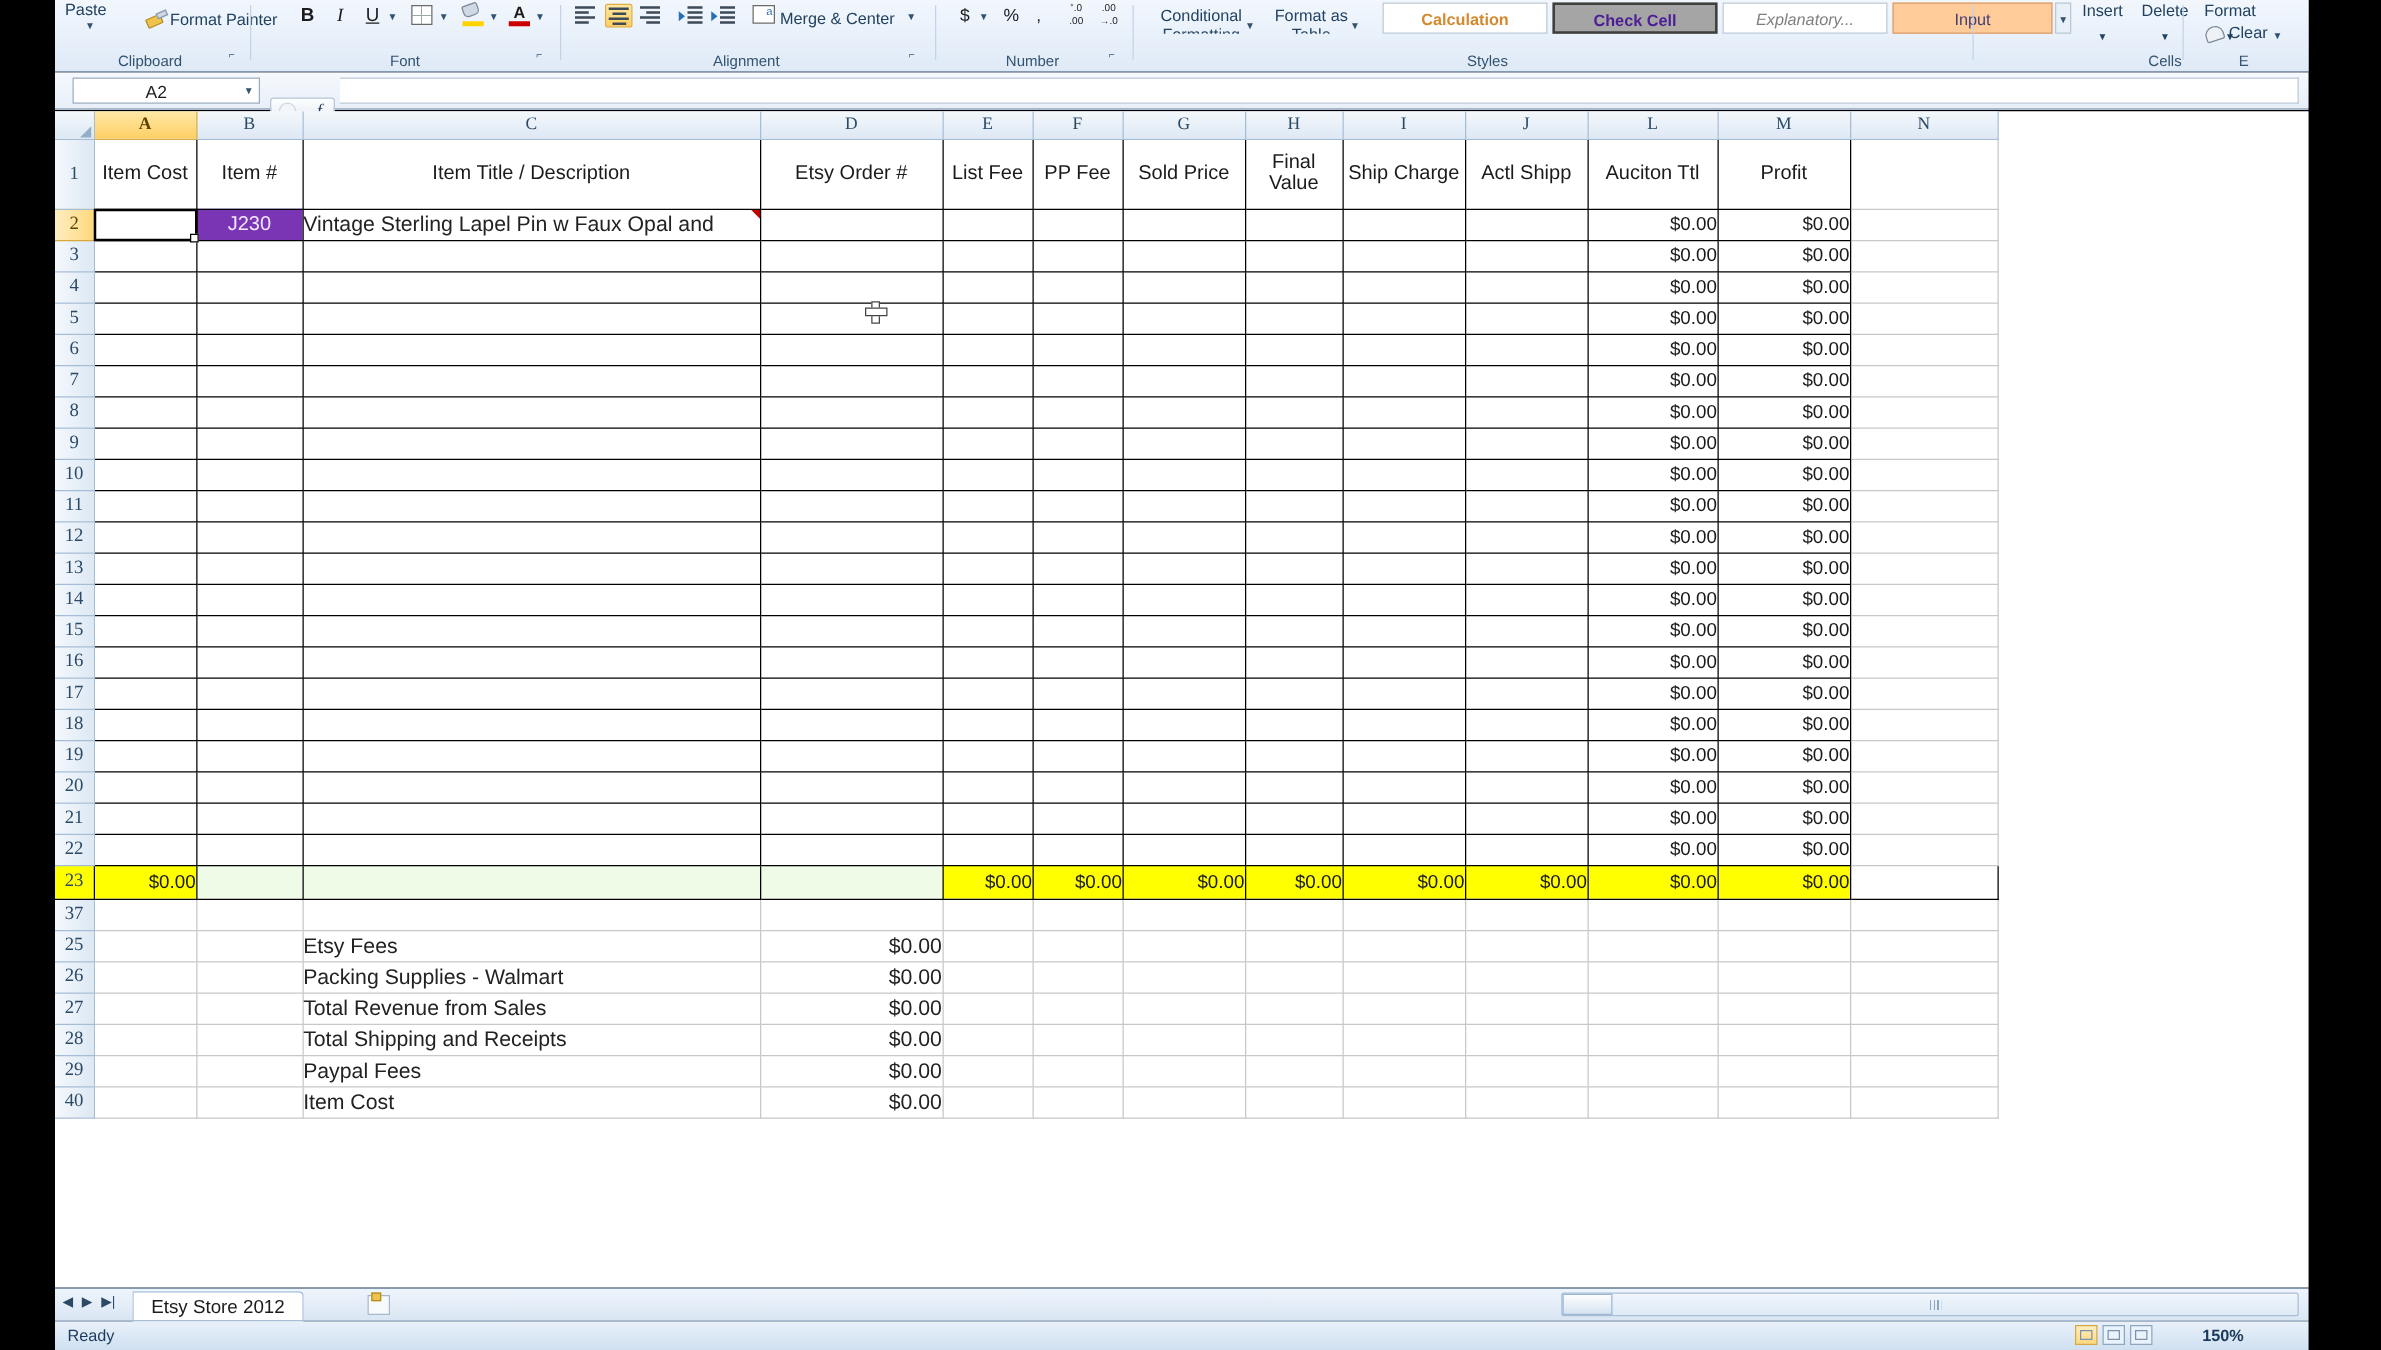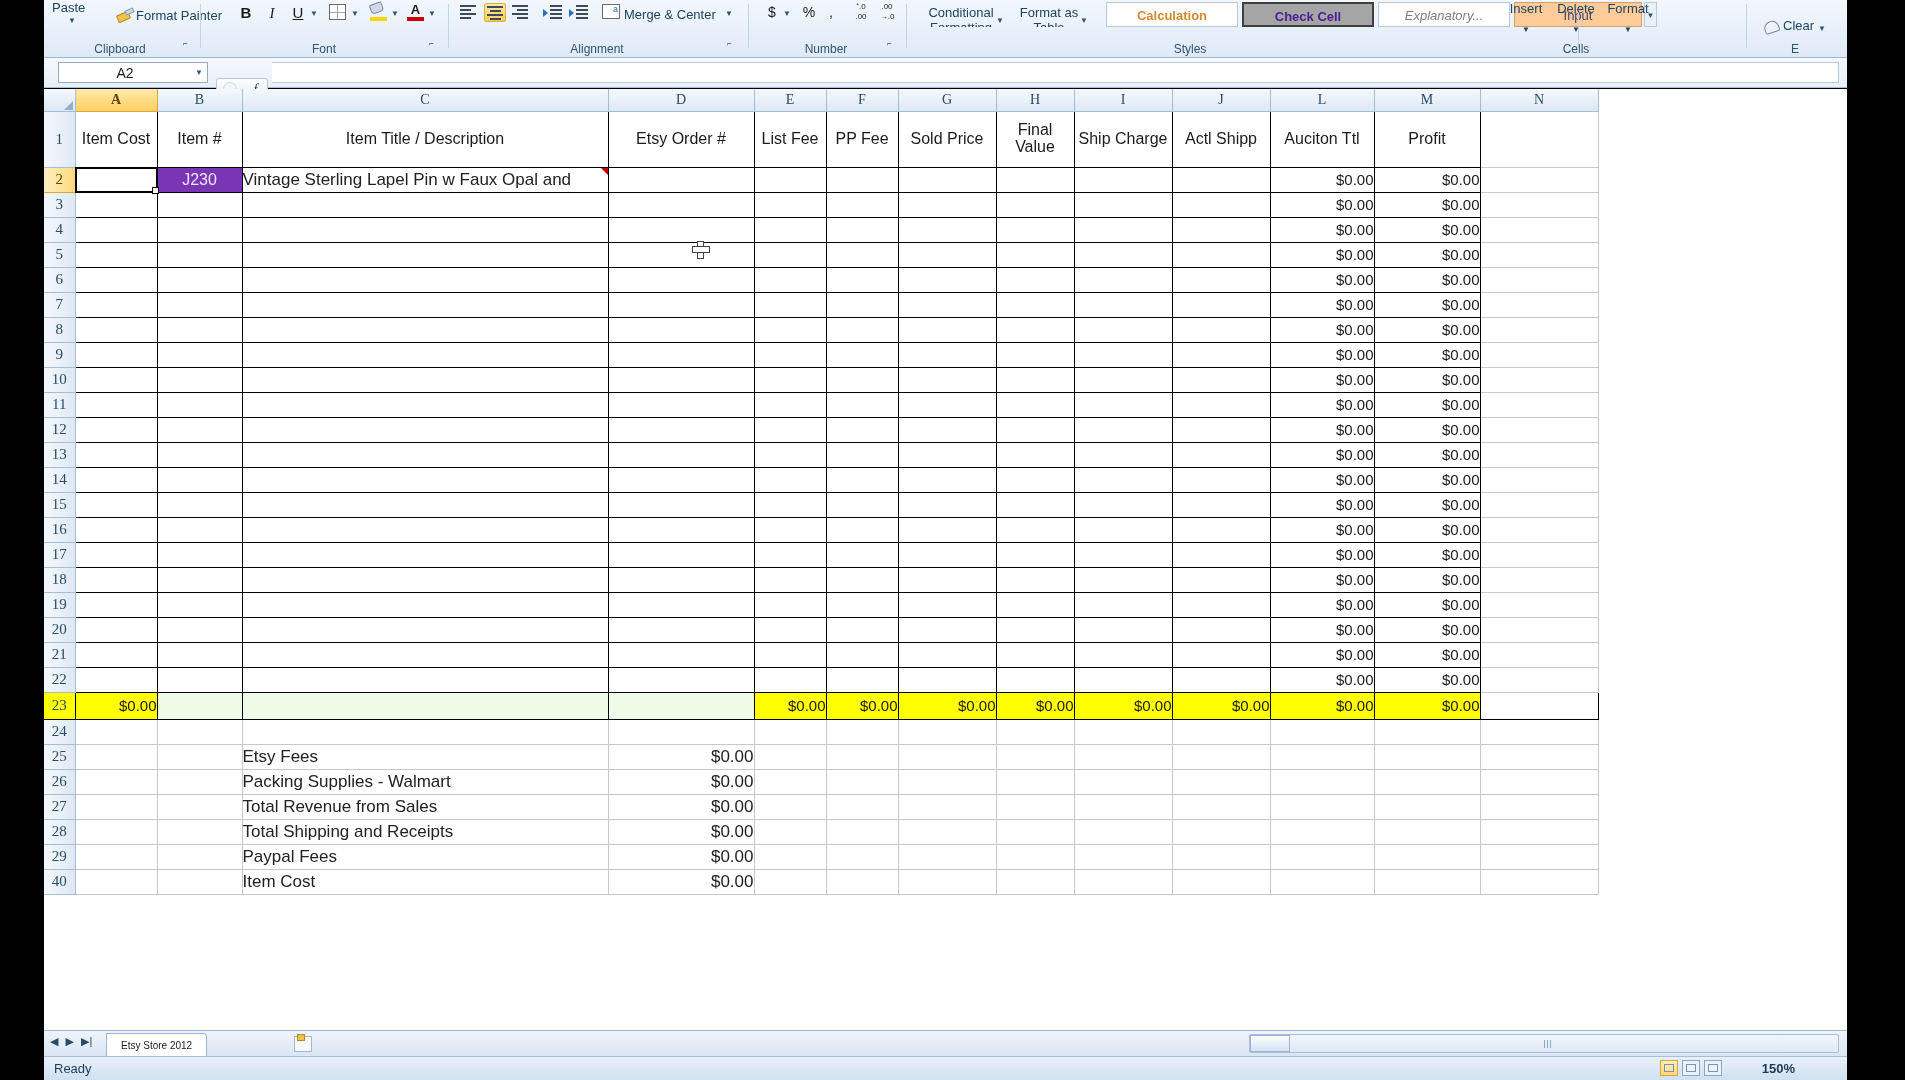--- a/index.html
+++ b/index.html
@@ -172,21 +172,21 @@
   .mousecursor:after{ content:"";position:absolute;left:0;top:5px;width:16px;height:5px;
       background:#fff;border:1px solid #444;}
 
   
   .tabbar{ position:absolute; left:44px; top:1030px; width:1803px; height:26px;
            background:linear-gradient(#eef4fb,#dae6f4); border-top:1px solid #9cb6d4; }
   .navarrows{ position:absolute; left:6px; top:4px; display:flex; gap:7px; align-items:center;
               font-size:11px; color:#2b4a66; }
   .sheettab{ position:absolute; left:62px; top:2px; height:29px; padding:0 14px;
              background:#fff; border:1px solid #9cb6d4; border-bottom:none;
-             border-radius:0 4px 0 0; font-size:10px; color:#1c1c1c; line-height:23px;text-align:center; }
+             border-radius:0 4px 0 0; font-size:15px; color:#1c1c1c; line-height:23px;text-align:center; }
   .newsheet{ position:absolute; left:250px; top:5px; width:18px;height:16px;
              border:1px solid #a8b8cb; background:#f7fafd; }
   .newsheet:after{ content:"";position:absolute;left:2px;top:-3px;width:6px;height:5px;
              background:#f0c44c;border:1px solid #b08c22;}
   .hscroll{ position:absolute; left:1205px; top:3px; right:8px; height:19px;
             background:linear-gradient(#eff5fb,#dfeaf6); border:1px solid #a9bed6; border-radius:2px;}
   .hscroll .thumbL{ position:absolute; left:0; top:0; width:40px; height:17px;
             background:linear-gradient(#fdfefe,#d6e3f2); border:1px solid #9cb6d4;}
   .hscroll .grip{ position:absolute; left:50%; top:5px; width:9px; height:8px;
             background:repeating-linear-gradient(to right,#8fa6bf 0 1px,transparent 1px 3px);}
@@ -313,21 +313,21 @@
       <div class="mini" style="left:170px;top:16px;">▼</div>
       <div class="stylebox calculation" style="left:196px;width:132px;">Calculation</div>
       <div class="stylebox checkcell" style="left:332px;width:132px;">Check Cell</div>
       <div class="stylebox explanatory" style="left:468px;width:132px;">Explanatory...</div>
       <div class="stylebox input" style="left:604px;width:128px;">Input</div>
       <div class="stylenav" style="left:734px;">▼</div>
       <div class="glabel" style="left:0;width:560px;">Styles</div>
     </div>
     <div class="rsep" style="left:1578px;"></div>
 
-    <div class="rgroup" style="left:1496px;width:160px;">
+    <div class="rgroup" style="left:1652px;width:160px;">
       <div class="cellbtn" style="left:6px;width:48px;">
         <span>Insert</span><span class="cr">▼</span>
       </div>
       <div class="cellbtn" style="left:54px;width:52px;">
         <span>Delete</span><span class="cr">▼</span>
       </div>
       <div class="cellbtn" style="left:106px;width:52px;">
         <span>Format</span><span class="cr">▼</span>
       </div>
       <div class="glabel">Cells</div>
@@ -770,21 +770,21 @@
         <td class="money">$0.00</td>
         <td class="money">$0.00</td>
         <td class="money">$0.00</td>
         <td class="money">$0.00</td>
         <td class="money">$0.00</td>
         <td class="money">$0.00</td>
         <td class="cell" style="background:#fff;border-top:none;"></td>
       </tr>
 
       <tr>
-        <td class="rowhdr">24</td>
+        <td class="rowhdr">37</td>
         <td class="cell"></td>
         <td class="cell"></td>
         <td class="cell"></td>
         <td class="cell"></td>
         <td class="cell"></td>
         <td class="cell"></td>
         <td class="cell"></td>
         <td class="cell"></td>
         <td class="cell"></td>
         <td class="cell"></td>

